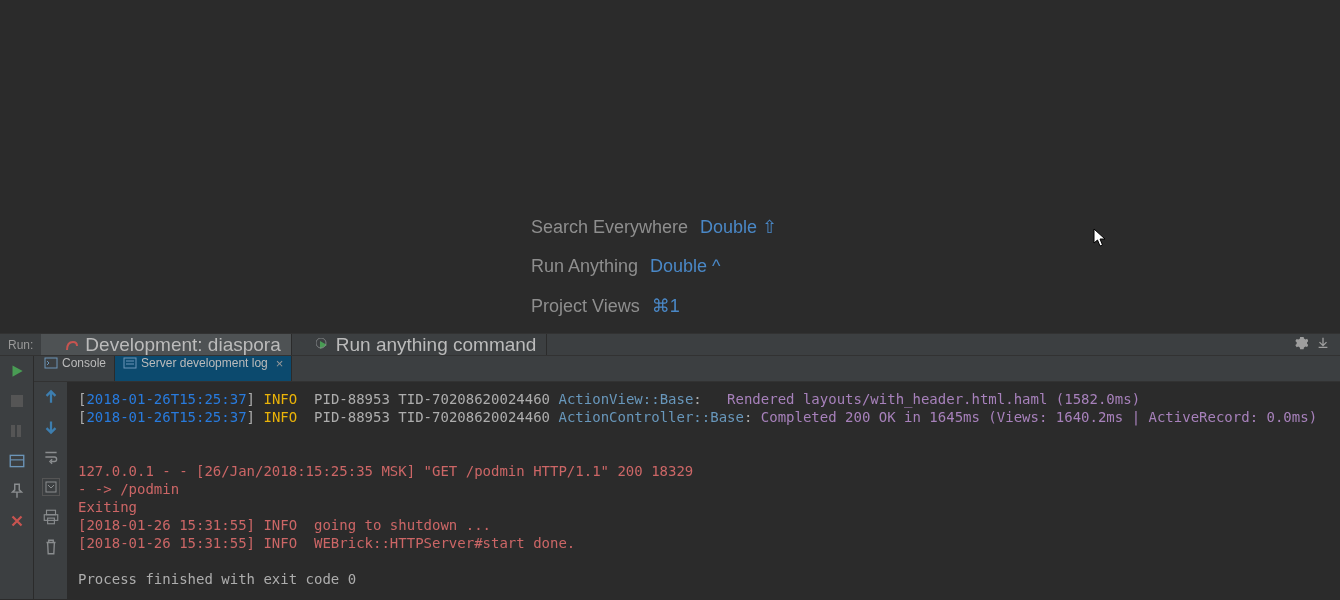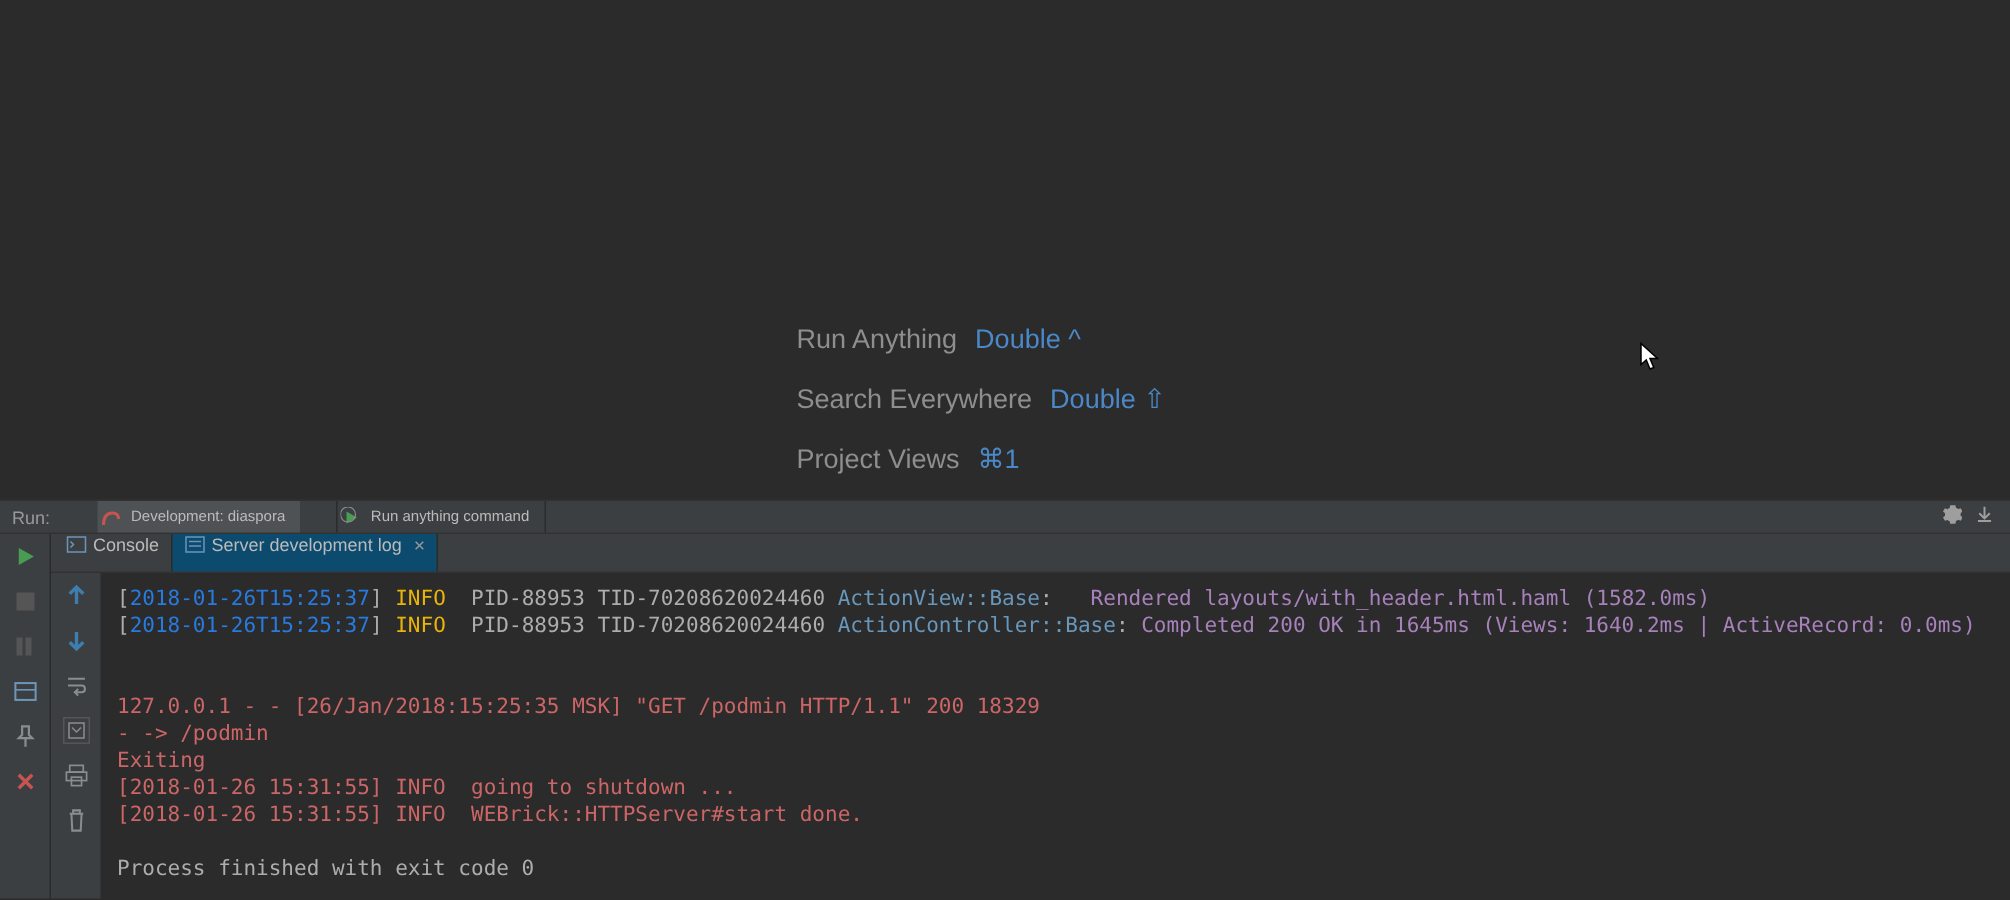--- a/index.html
+++ b/index.html
@@ -33,30 +33,29 @@
 .hint-label { color: #8e8e8e; }
 .hint-key { color: #4a88c7; }
 .run-header {
   display: flex;
   align-items: center;
   background: #3c3f41;
   border-top: 1px solid #323232;
   border-bottom: 1px solid #323232;
   height: 23px;
   font-size: 12px;
-  gap: 24px;
 }
 .run-label { color: #999; padding: 0 8px; }
 .run-tab {
   display: flex; align-items: center;
   background: #4e5254;
-  padding: 0 10px 0 2px;
+  padding: 0 10px 0 24px;
   height: 100%;
   gap: 6px;
-  font-size: 10px;
+  font-size: 19px;
   color: #bbb;
 }
 .run-tab.secondary { background: transparent; border-left: 1px solid #2b2b2b; border-right: 1px solid #2b2b2b; }
 .run-tab-icon {
   width: 14px; height: 14px; display: inline-flex; align-items: center; justify-content: center;
 }
 .header-right { margin-left: auto; display: flex; align-items: center; gap: 8px; padding-right: 10px; color: #999; }
 .gear-icon svg, .dl-icon svg { width: 14px; height: 14px; }
 
 .run-body { display: flex; height: 243px; background: #2b2b2b; }
@@ -105,26 +104,26 @@
 .stop-icon { width: 12px; height: 12px; background: #555; }
 .pause-icon { width: 12px; height: 12px; display:flex; gap:2px; }
 .pause-icon div { width:4px; height:12px; background:#555; }
 </style>
 </head>
 <body>
 
 <div class="editor-area">
   <div class="hints">
     <div class="hint-row">
+      <span class="hint-label">Search Everywhere</span>
+      <span class="hint-key">Double ⇧</span>
+    </div>
+    <div class="hint-row">
       <span class="hint-label">Run Anything</span>
       <span class="hint-key">Double ^</span>
-    </div>
-    <div class="hint-row">
-      <span class="hint-label">Search Everywhere</span>
-      <span class="hint-key">Double ⇧</span>
     </div>
     <div class="hint-row">
       <span class="hint-label">Project Views</span>
       <span class="hint-key">⌘1</span>
     </div>
   </div>
   <div class="cursor-pointer">
     <svg viewBox="0 0 16 20">
         <path d="M1 1 L1 15 L4.5 12 L7 18 L9.5 17 L7 11 L12 11 Z" fill="#fff" stroke="#000" stroke-width="1"></path>
       </svg>

